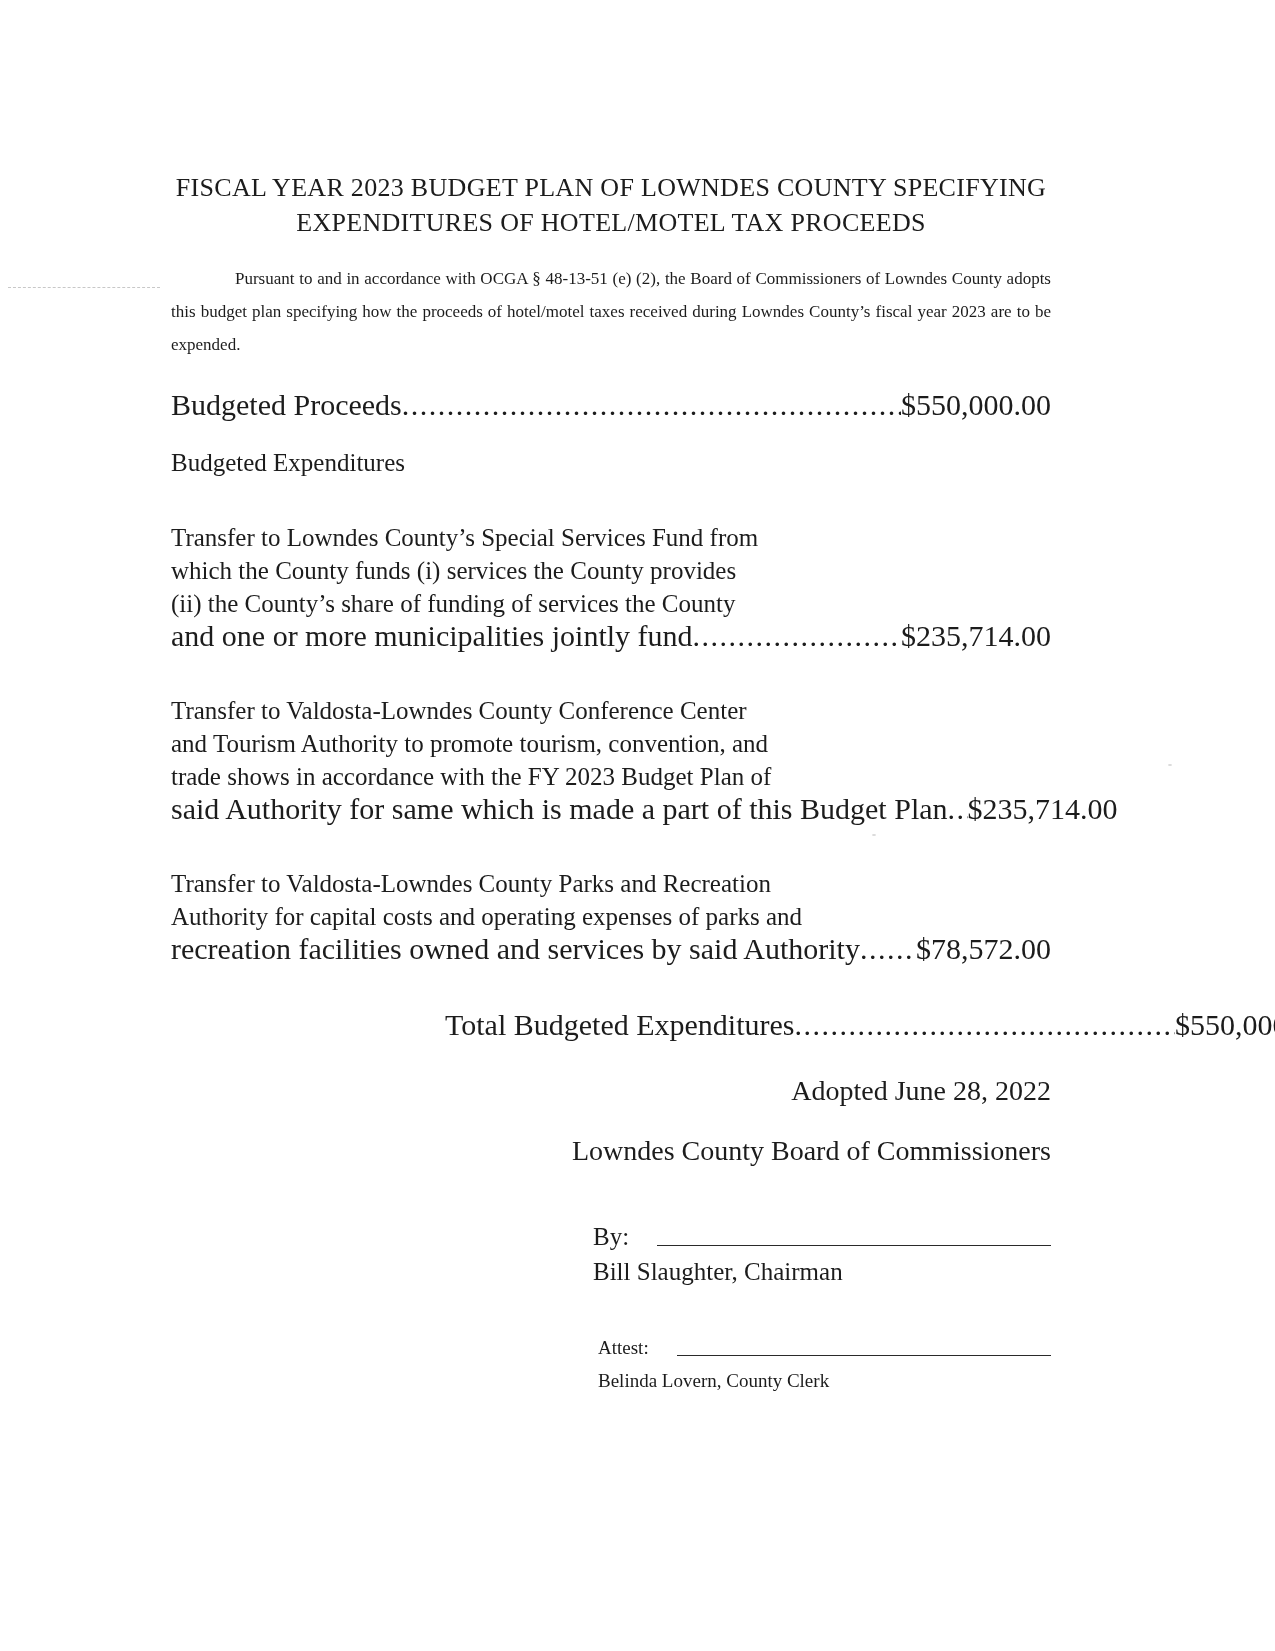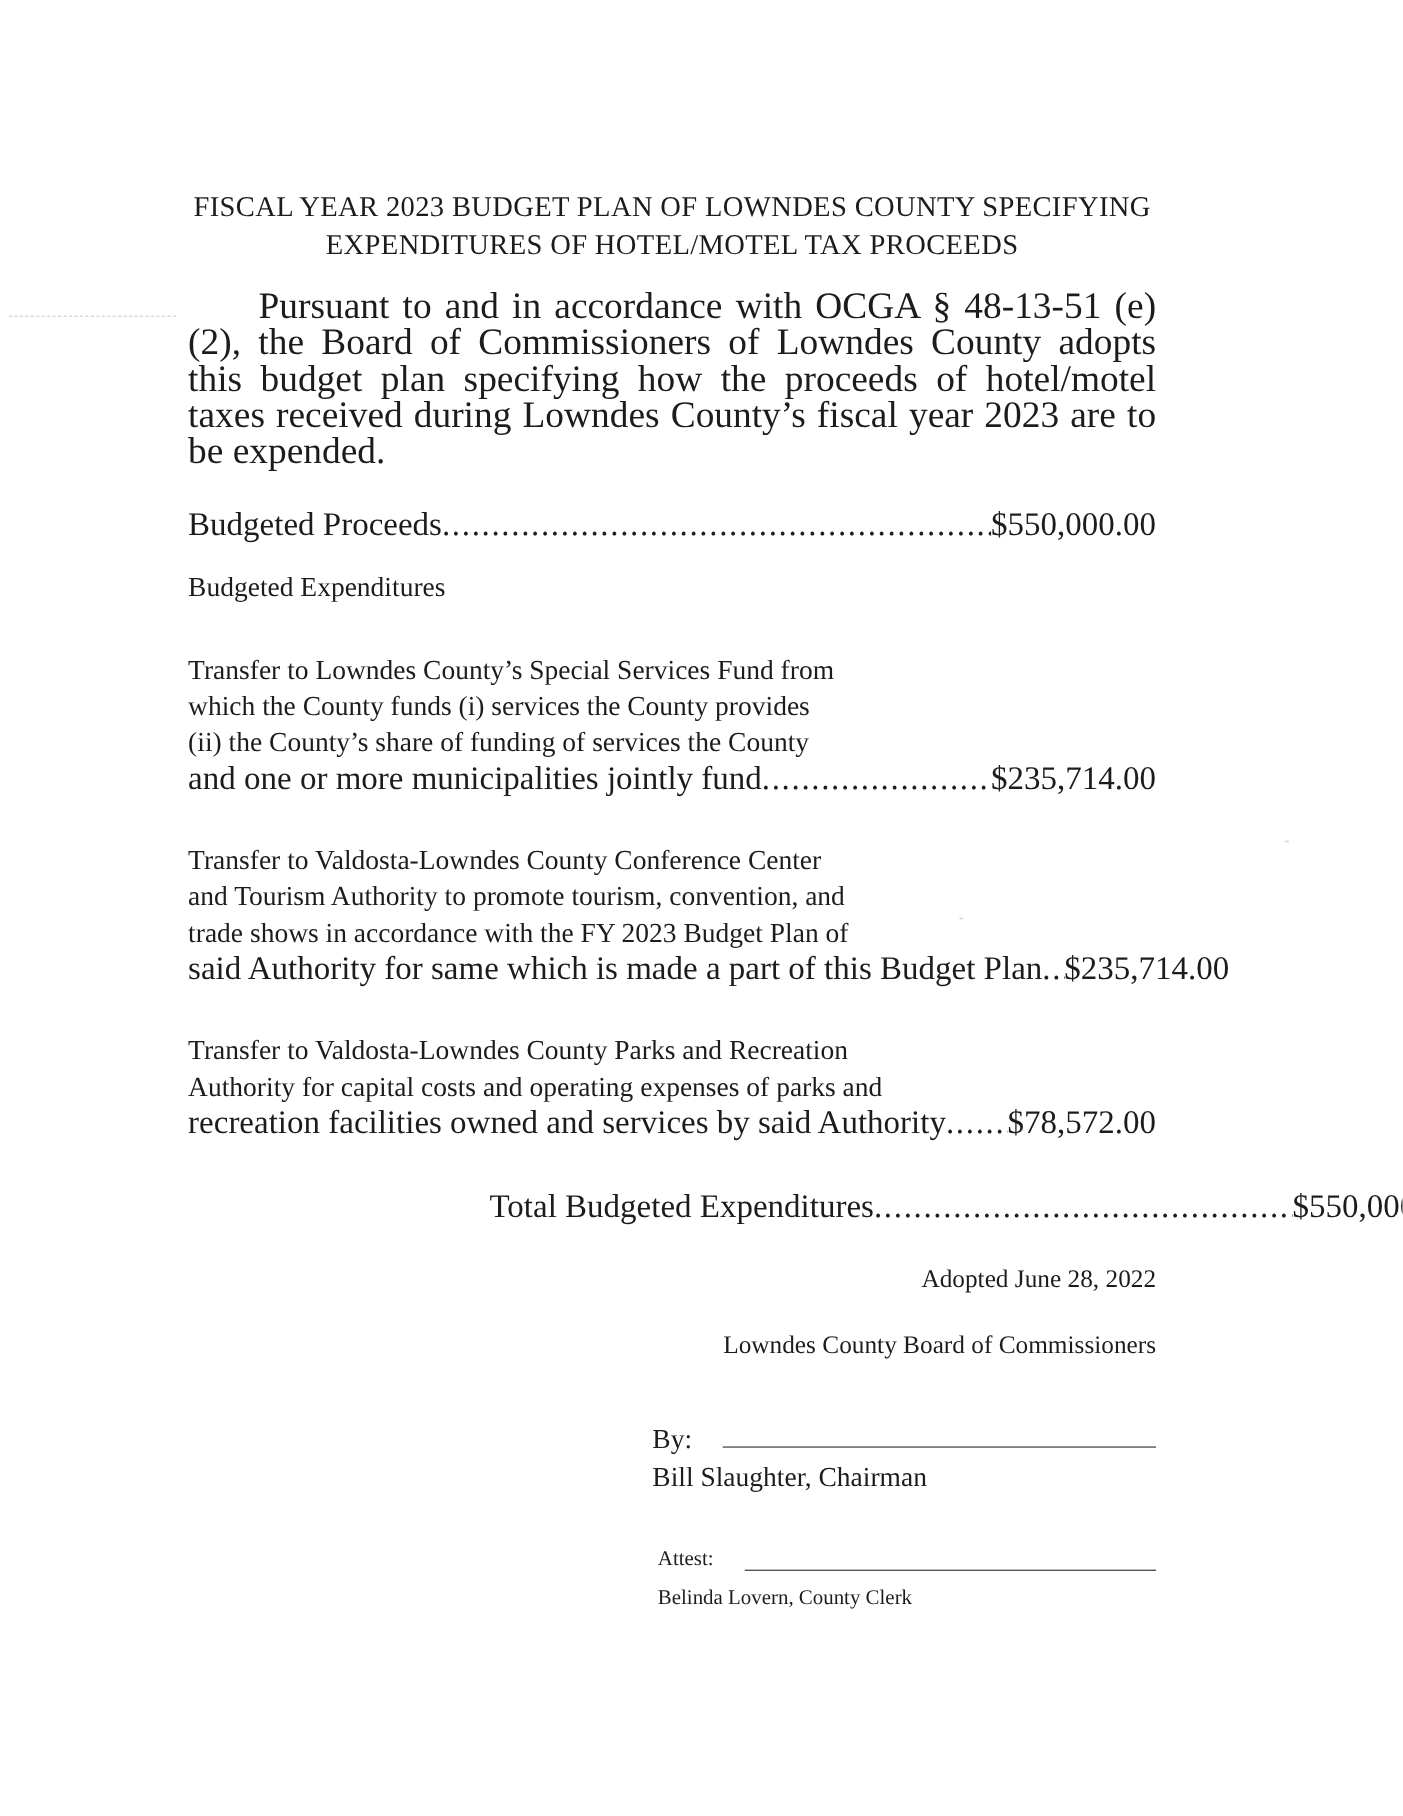--- a/index.html
+++ b/index.html
@@ -19,21 +19,21 @@
     width: 880px;
   }
   .doc-title {
     text-align: center;
     font-size: 26px;
     line-height: 35px;
     letter-spacing: 0.3px;
   }
   .intro {
     margin-top: 22px;
-    font-size: 34px;
+    font-size: 17px;
     line-height: 33px;
     text-align: justify;
     text-indent: 64px;
   }
   .leader-row {
     display: flex;
     align-items: baseline;
     font-size: 30px;
     line-height: 32px;
     width: 100%;
@@ -62,37 +62,37 @@
     line-height: 33px;
   }
   .item .item-line { white-space: nowrap; }
   .total-row {
     margin-top: 44px;
     margin-left: 274px;
   }
   .right-line {
     margin-top: 28px;
     text-align: right;
-    font-size: 23px;
+    font-size: 28px;
     line-height: 32px;
   }
   .adopted-line { margin-top: 34px; }
   .sig-block {
     margin-top: 56px;
     margin-left: 422px;
     font-size: 25px;
   }
   .attest-block {
     margin-top: 48px;
     margin-left: 427px;
     font-size: 19px;
   }
   .sig-row {
     display: flex;
-    align-items: flex-start;
+    align-items: center;
     gap: 24px;
   }
   .sig-row .sig-label { white-space: nowrap; }
   .sig-line {
     flex: 1;
     border-bottom: 1.6px solid #2a2a2a;
     margin-bottom: 4px;
     margin-left: 4px;
     height: 20px;
   }

